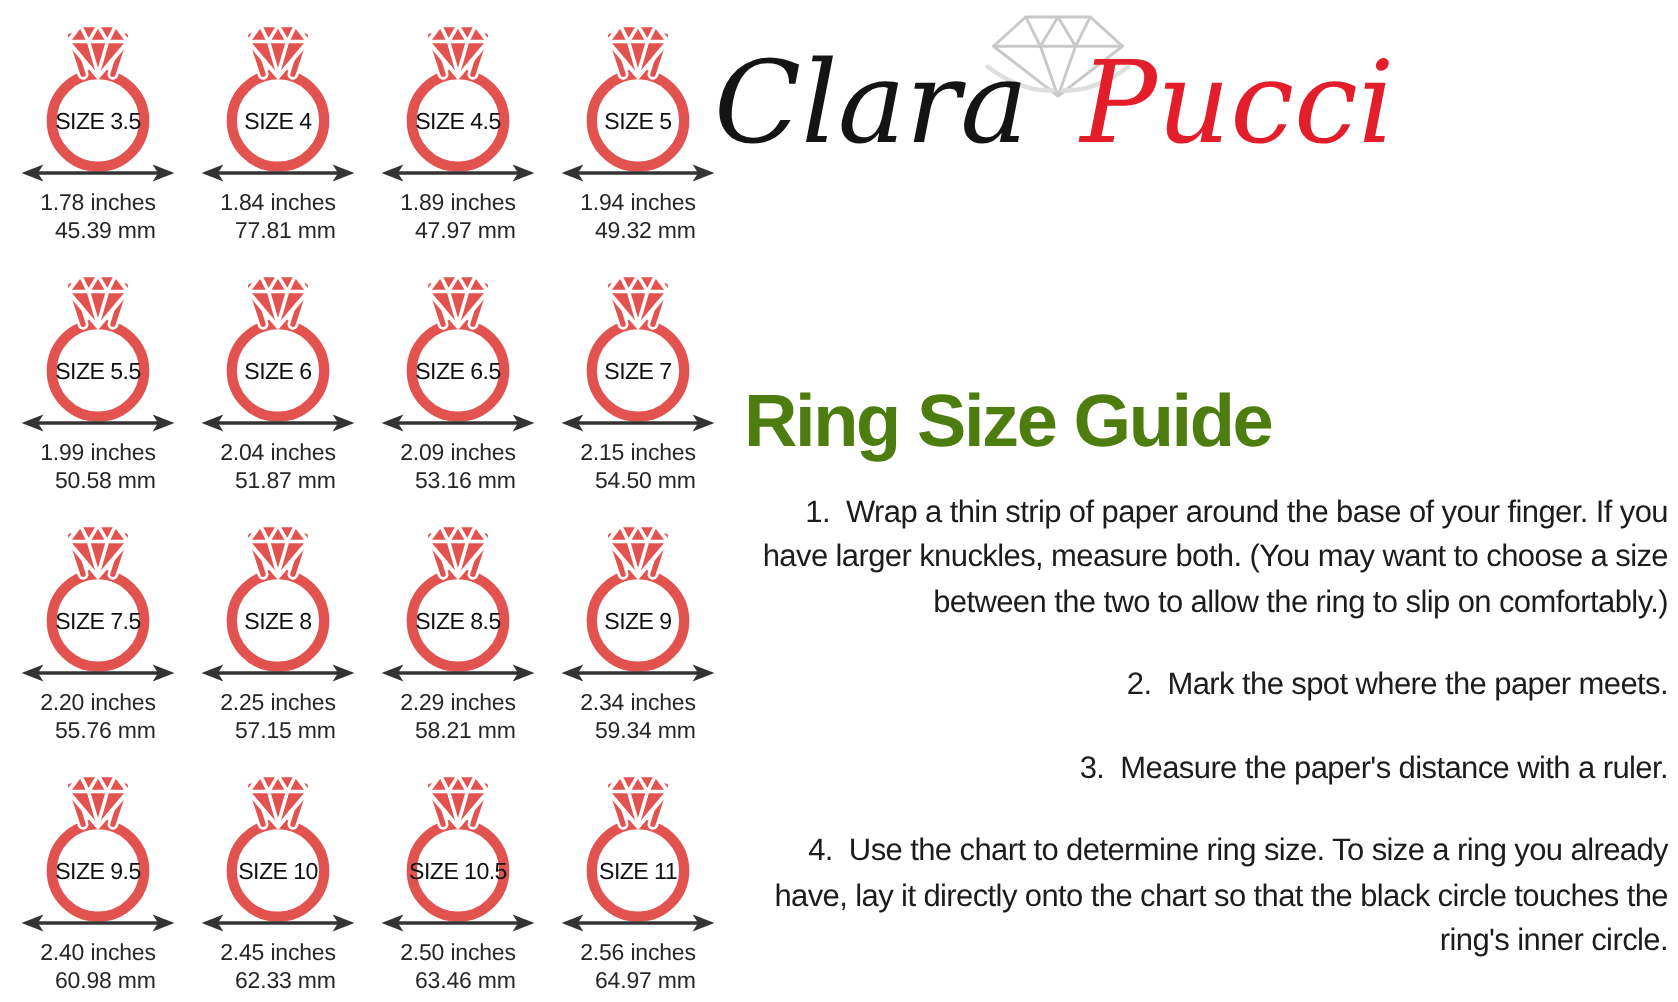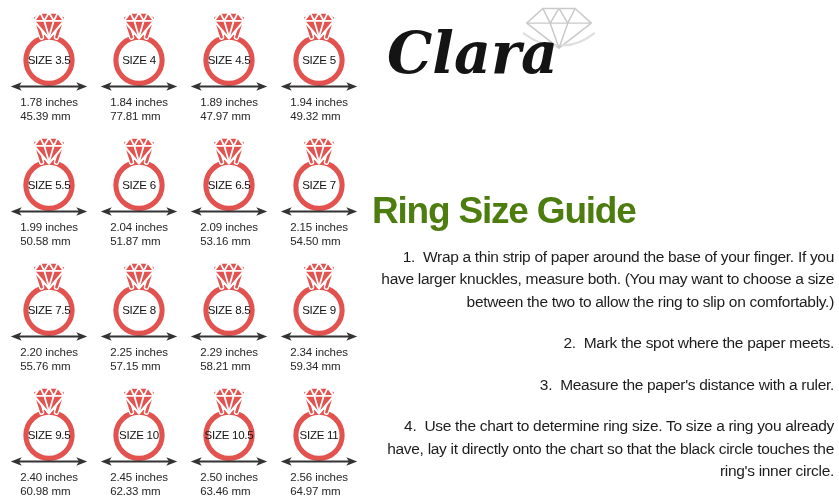--- a/index.html
+++ b/index.html
@@ -19,24 +19,24 @@
   .ring{width:68px;height:82px;display:block;}
   .ring .band{fill:#ffffff;stroke:var(--ring-color);stroke-width:7.5;}
   .ring .prong-under{stroke:#ffffff;stroke-width:8;fill:none;stroke-linecap:round;}
   .ring .prong{stroke:var(--ring-color);stroke-width:4;fill:none;stroke-linecap:round;}
   .ring .stone{fill:var(--ring-color);stroke:#ffffff;stroke-width:3;stroke-linejoin:round;}
   .ring .facets{stroke:#ffffff;stroke-width:2.6;fill:none;stroke-linejoin:round;stroke-linecap:round;}
   .ring .size-label{fill:#111111;font-family:"Liberation Sans",sans-serif;font-size:17px;letter-spacing:-0.4px;text-anchor:middle;}
   .arrow{width:78px;height:11px;margin-top:-8px;display:block;}
   .arrow line{stroke:var(--arrow-color);stroke-width:2.4;}
   .arrow polygon{fill:var(--arrow-color);}
-  .meas{margin-top:4px;text-align:left;font-size:11.5px;line-height:1.18;color:#262626;letter-spacing:-0.1px;}
+  .meas{margin-top:4px;text-align:right;font-size:11.5px;line-height:1.18;color:#262626;letter-spacing:-0.1px;}
 
   
-  .logo{position:absolute;left:387px;top:8px;width:420px;height:100px;font-weight:bold;}
+  .logo{position:absolute;left:357px;top:8px;width:420px;height:100px;}
   .logo-diamond{position:absolute;left:128px;top:-6px;width:88px;height:54px;z-index:0;}
   .logo-diamond .line{stroke:#c9c9c9;stroke-width:2;fill:none;stroke-linejoin:round;}
   .logo-diamond .shine{stroke:#dedede;stroke-width:3;fill:none;stroke-linecap:round;}
   .logo-text{position:relative;z-index:1;display:flex;gap:26px;align-items:baseline;margin-top:16px;
     font-family:"DejaVu Serif",serif;font-style:italic;font-size:57px;line-height:1;}
   .brand-first{color:var(--brand-black);}
   .brand-second{color:var(--brand-red);}
 
   
   .guide-title{position:absolute;left:372px;top:190px;font-size:37px;font-weight:700;color:#4d7c0f;letter-spacing:-1.2px;}
@@ -371,20 +371,21 @@
   </div>
 
   <div class="logo">
     <svg class="logo-diamond" viewBox="0 0 120 72" aria-hidden="true">
       <polygon class="line" points="38,8 82,8 104,28 60,62 16,28"></polygon>
       <path class="line" d="M16,28 L104,28 M38,8 L48,28 L60,8 L72,28 L82,8 M48,28 L60,62 M72,28 L60,62"></path>
       <path class="shine" d="M12,42 C28,54 44,59 56,58 M108,42 C92,54 76,59 64,58"></path>
     </svg>
     <div class="logo-text">
       <span class="brand-first">Clara</span>
+      <span class="brand-second">Pucci</span>
     </div>
   </div>
 
   <div class="guide-title">Ring Size Guide</div>
   <div class="steps">
     <p>1.  Wrap a thin strip of paper around the base of your finger. If you have larger knuckles, measure both. (You may want to choose a size between the two to allow the ring to slip on comfortably.)</p>
     <p>2.  Mark the spot where the paper meets.</p>
     <p>3.  Measure the paper's distance with a ruler.</p>
     <p>4.  Use the chart to determine ring size. To size a ring you already have, lay it directly onto the chart so that the black circle touches the ring's inner circle.</p>
   </div>

